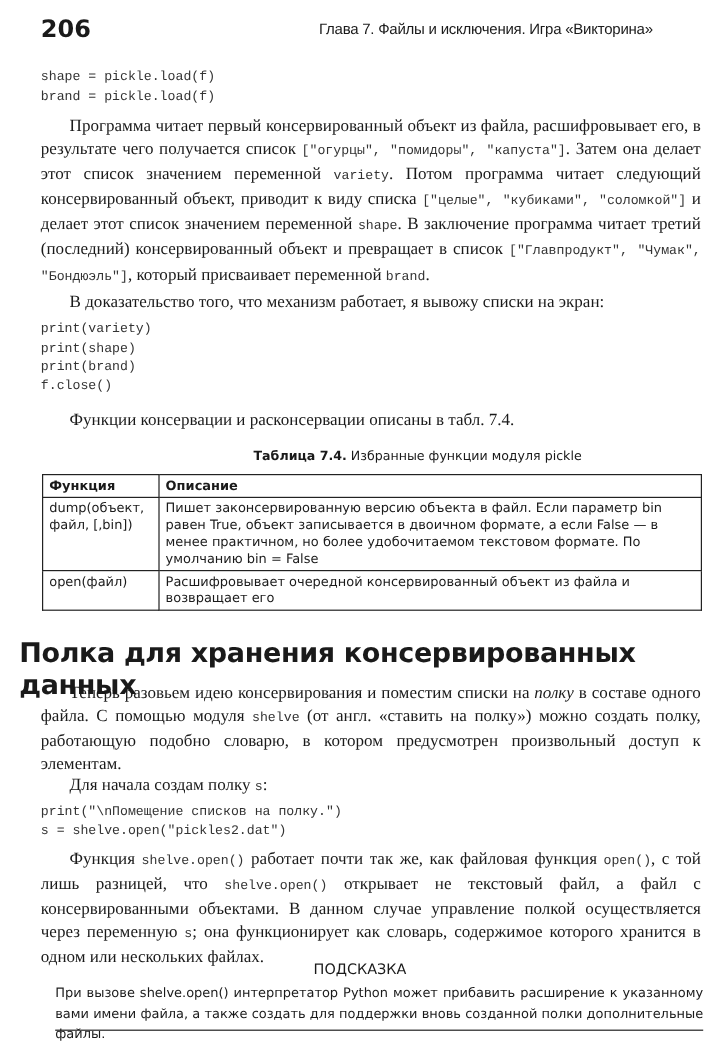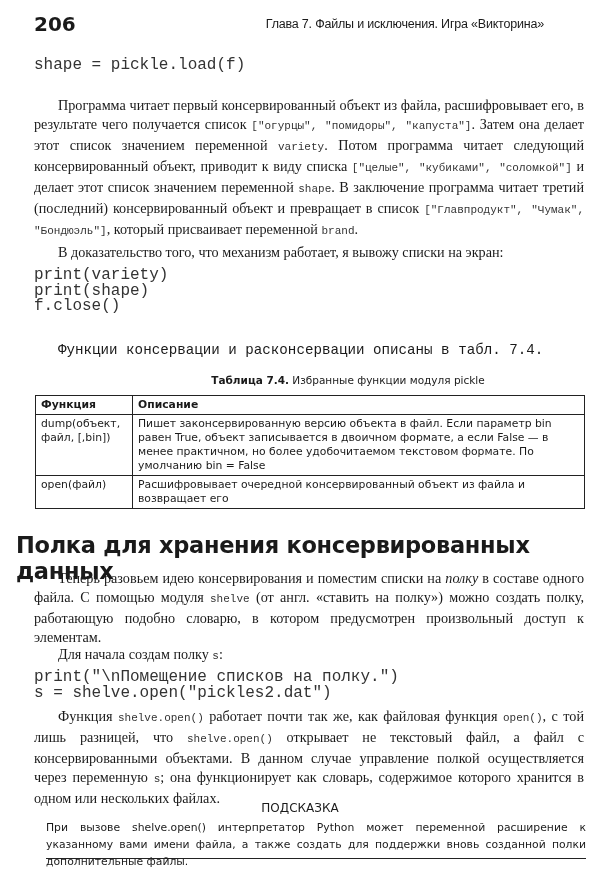--- a/index.html
+++ b/index.html
@@ -1,20 +1,20 @@
 <!DOCTYPE html>
 <html><head>
 <meta charset="utf-8">
 <style>
   html, body { margin: 0; padding: 0; background: #ffffff; }
   body { width: 600px; height: 882px; position: relative; overflow: hidden; color: #1a1a1a; }
   .page { position: absolute; left: 0; top: 0; width: 560px; height: 882px; }
   .pagenum { position: absolute; left: 34px; top: 12px; font-family: "DejaVu Sans", sans-serif; font-weight: bold; font-size: 20px; }
   .runhead { position: absolute; right: 16px; top: 17px; font-family: "Liberation Sans", sans-serif; font-size: 12.5px; letter-spacing: -0.2px; }
-  .code { font-family: "Liberation Mono", monospace; font-size: 16px; line-height: 15.5px; color: #333; white-space: pre; }
+  .code { font-family: "Liberation Mono", monospace; font-size: 11px; line-height: 15.5px; color: #333; white-space: pre; }
   .txt { font-family: "Liberation Serif", serif; font-size: 14.2px; line-height: 19px; text-align: justify; }
   .ind { text-indent: 24px; }
   .m { font-family: "Liberation Mono", monospace; font-size: 11px; color: #333; }
   .abs { position: absolute; left: 34px; width: 550px; }
   .cap { position: absolute; left: 0; width: 600px; top: 374px; text-align: center; font-family: "DejaVu Sans", sans-serif; font-size: 10.5px; margin-left: 48px; }
   .cap b { font-weight: bold; }
   table.t { position: absolute; left: 35px; top: 395px; width: 550px; border-collapse: collapse; font-family: "DejaVu Sans", sans-serif; font-size: 10.8px; line-height: 14px; }
   table.t th, table.t td { border: 1.3px solid #222; padding: 2px 5px; vertical-align: top; text-align: left; }
   table.t th { font-weight: bold; }
   table.t td.c1, table.t th.c1 { width: 86px; }
@@ -25,29 +25,29 @@
   .tip-bottom { position: absolute; left: 46px; top: 858px; width: 540px; border-top: 1.3px solid #222; }
 </style>
 </head>
 <body>
 
 <div class="page">
 
   <div class="pagenum">206</div>
   <div class="runhead">Глава 7. Файлы и исключения. Игра «Викторина»</div>
 
-  <div class="abs code" style="top:58px;"><div>shape = pickle.load(f)</div></div>
+  <div class="abs code" style="top:58px;"><div>shape = pickle.load(f)</div><div>brand = pickle.load(f)</div></div>
 
   <div class="abs txt ind" style="top:96px;"><span>Программа читает первый консервированный объект из файла, расшифровывает его, в результате чего получается список </span><span class="m">["огурцы", "помидоры", "капуста"]</span><span>. Затем она делает этот список значением переменной </span><span class="m">variety</span><span>. Потом программа читает следующий консервированный объект, приводит к виду списка </span><span class="m">["целые", "кубиками", "соломкой"]</span><span> и делает этот список значением переменной </span><span class="m">shape</span><span>. В заключение программа читает третий (последний) консервированный объект и превращает в список </span><span class="m">["Главпродукт", "Чумак", "Бондюэль"]</span><span>, который присваивает переменной </span><span class="m">brand</span><span>.</span></div>
 
   <div class="abs txt ind" style="top:243px;">В доказательство того, что механизм работает, я вывожу списки на экран:</div>
 
-  <div class="abs code" style="top:268px;"><div>print(variety)</div><div>print(shape)</div><div>f.close()</div></div>
+  <div class="abs code" style="top:268px;"><div>print(variety)</div><div>print(shape)</div><div>print(brand)</div><div>f.close()</div></div>
 
-  <div class="abs txt ind" style="top:341px;font-family:Liberation Mono, monospace;">Функции консервации и расконсервации описаны в табл. 7.4.</div>
+  <div class="abs txt ind" style="top:341px;">Функции консервации и расконсервации описаны в табл. 7.4.</div>
 
   <div class="cap"><b>Таблица 7.4.</b><span> Избранные функции модуля pickle</span></div>
 
   <table class="t">
     <tbody>
         <tr>
       <th class="c1">Функция</th>
       <th>Описание</th>
     </tr>
     <tr>
@@ -68,16 +68,16 @@
   <div class="abs txt ind" style="top:645px;"><span>Для начала создам полку </span><span class="m">s</span><span>:</span></div>
 
   <div class="abs code" style="top:670px;"><div>print("\nПомещение списков на полку.")</div><div>s = shelve.open("pickles2.dat")</div></div>
 
   <div class="abs txt ind" style="top:707px;"><span>Функция </span><span class="m">shelve.open()</span><span> работает почти так же, как файловая функция </span><span class="m">open()</span><span>, с той лишь разницей, что </span><span class="m">shelve.open()</span><span> открывает не текстовый файл, а файл с консервированными объектами. В данном случае управление полкой осуществляется через переменную </span><span class="m">s</span><span>; она функционирует как словарь, содержимое которого хранится в одном или нескольких файлах.</span></div>
 
   <div class="tip-head">
     <span>ПОДСКАЗКА</span>
     <span class="tip-line"></span>
   </div>
-  <div class="tip-body">При вызове shelve.open() интерпретатор Python может переменной расширение к указанному вами имени файла, а также создать для поддержки вновь созданной полки дополнительные файлы.</div>
+  <div class="tip-body">При вызове shelve.open() интерпретатор Python может прибавить расширение к указанному вами имени файла, а также создать для поддержки вновь созданной полки дополнительные файлы.</div>
   <div class="tip-bottom"></div>
 
 </div>
 
 </body></html>

